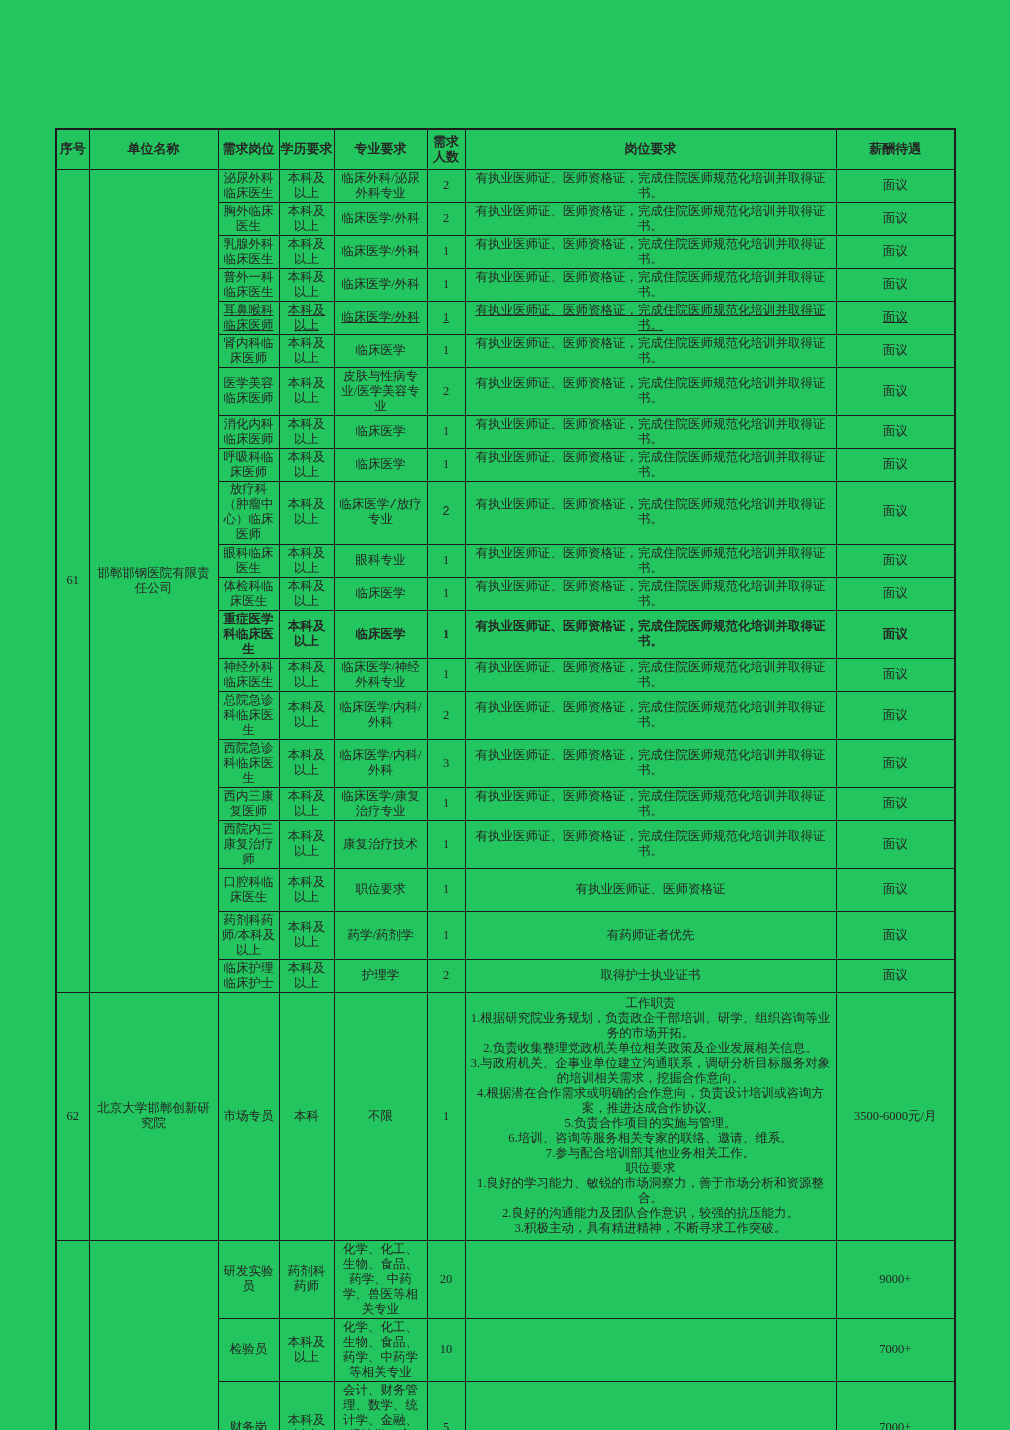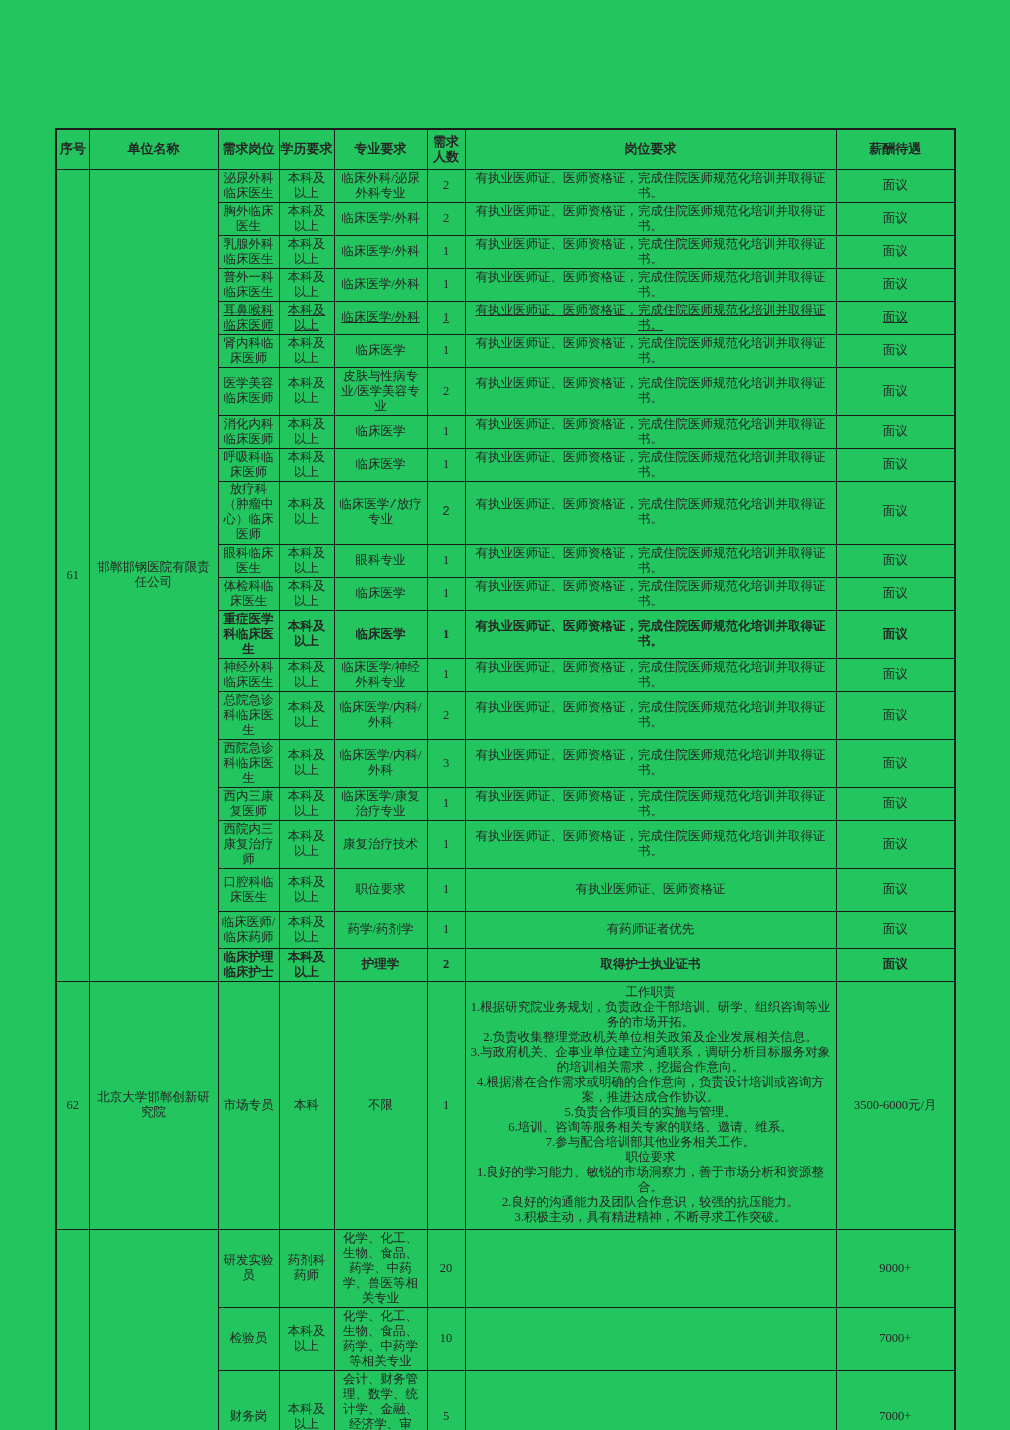--- a/index.html
+++ b/index.html
@@ -201,28 +201,28 @@
         </tr>
         <tr style="height: 43px;">
           <td>口腔科临床医生</td>
           <td>本科及以上</td>
           <td>职位要求</td>
           <td>1</td>
           <td class="pre">有执业医师证、医师资格证</td>
           <td class="col-last">面议</td>
         </tr>
         <tr style="height: 37px;">
-          <td>临床医师/临床药师</td>
+          <td>药剂科药师/本科及以上</td>
           <td>本科及以上</td>
           <td>药学/药剂学</td>
           <td>1</td>
           <td class="pre">有药师证者优先</td>
           <td class="col-last">面议</td>
         </tr>
-        <tr style="height: 30px; font-weight: bold;">
+        <tr style="height: 30px;">
           <td>临床护理临床护士</td>
           <td>本科及以上</td>
           <td>护理学</td>
           <td>2</td>
           <td class="pre">取得护士执业证书</td>
           <td class="col-last">面议</td>
         </tr>
         <tr style="height: 248px;">
           <td rowspan="1" class="col-first">62</td>
           <td rowspan="1" class="">北京大学邯郸创新研究院</td>

